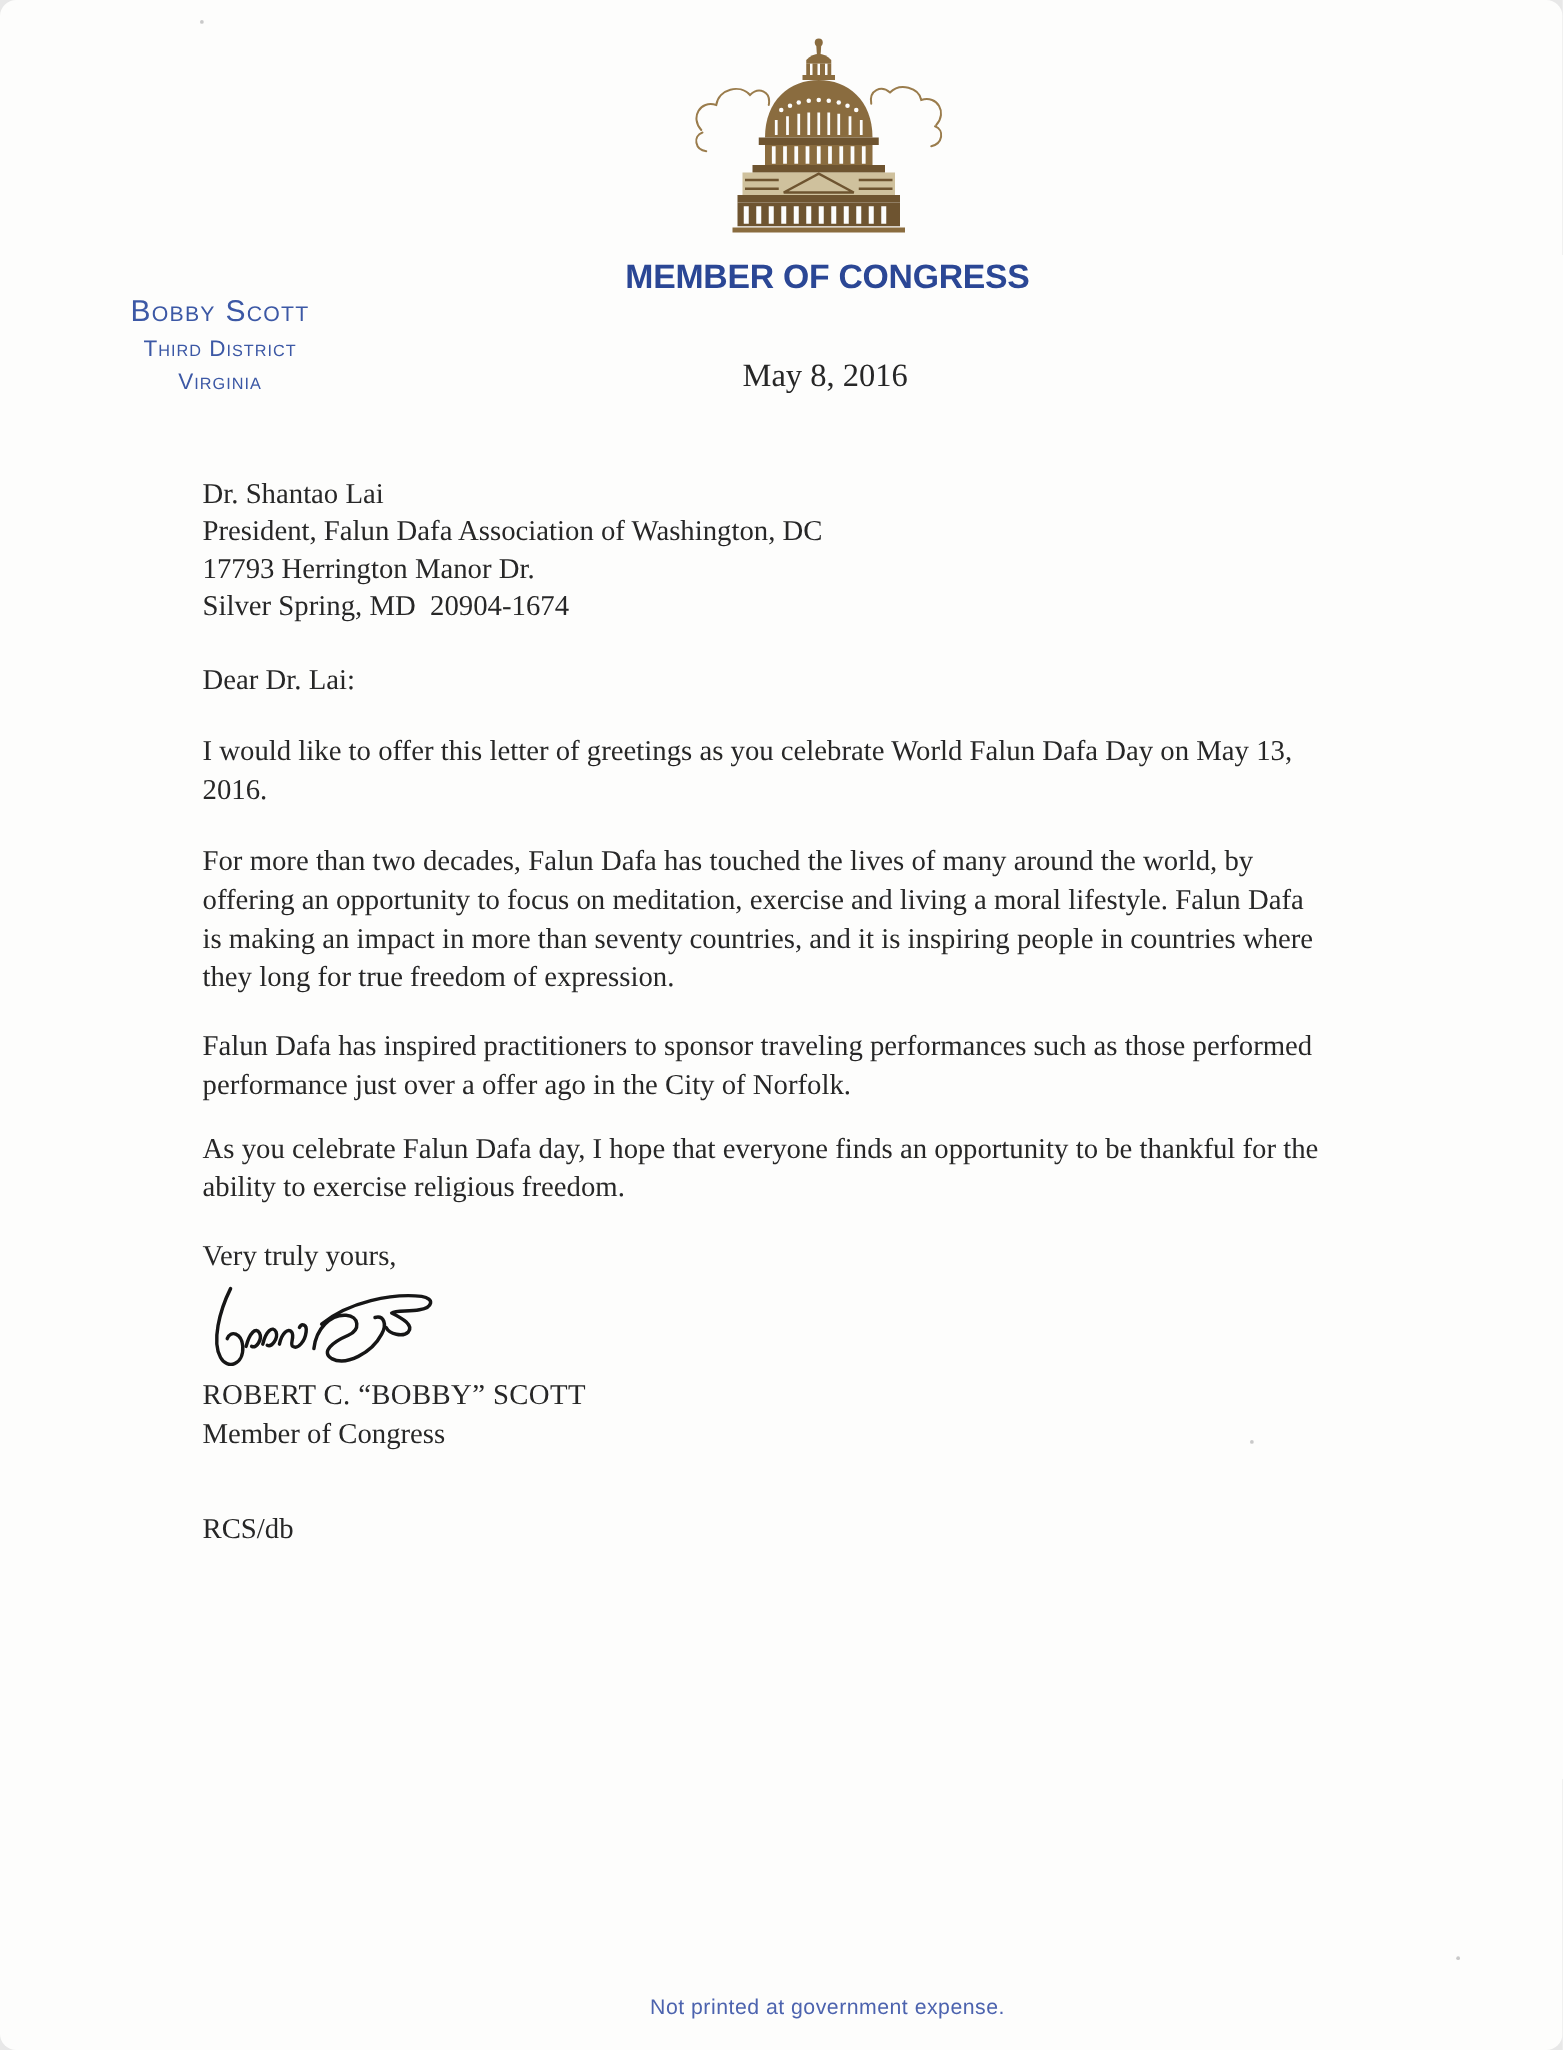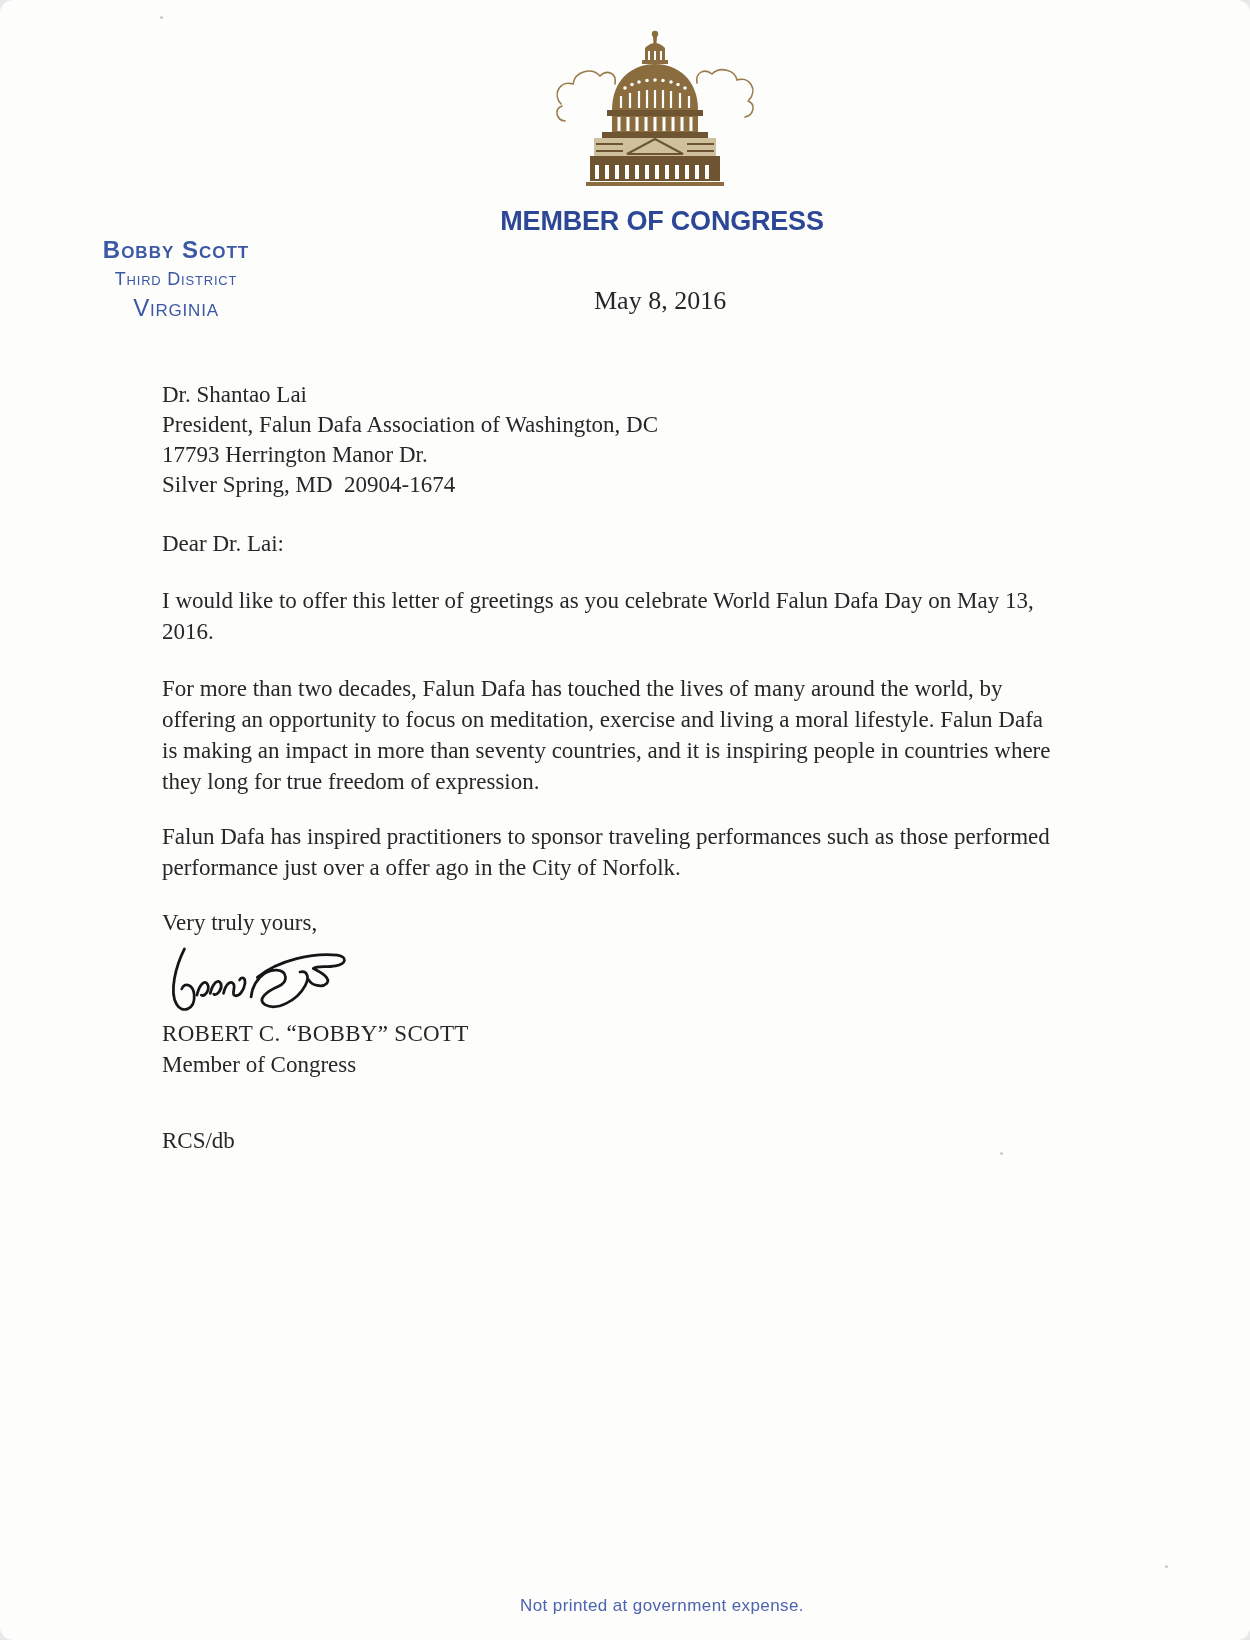--- a/index.html
+++ b/index.html
@@ -33,23 +33,23 @@
   }
   .letterhead-left{
     position:absolute;
     left:88px;top:238px;width:176px;
     text-align:center;
     font-family:"Liberation Sans", sans-serif;
     font-variant:small-caps;
     color:#3c58a5;
     line-height:1;
   }
-  .lh-name{font-size:24px;font-weight:700;letter-spacing:1px;margin-bottom:8px;}
+  .lh-name{font-size:24px;font-weight:400;letter-spacing:1px;margin-bottom:8px;}
   .lh-district{font-size:18px;font-weight:500;letter-spacing:0.8px;margin-bottom:8px;}
-  .lh-state{font-size:24px;font-weight:500;letter-spacing:0.8px;}
+  .lh-state{font-size:18px;font-weight:500;letter-spacing:0.8px;}
   .letter-date{
     position:absolute;
     left:594px;top:286px;
     font-size:26px;
   }
   
   .letter-body{
     position:absolute;
     left:162px;top:380px;width:945px;
     font-size:23px;
@@ -220,20 +220,24 @@
       <div class="line">offering an opportunity to focus on meditation, exercise and living a moral lifestyle. Falun Dafa</div>
       <div class="line">is making an impact in more than seventy countries, and it is inspiring people in countries where</div>
       <div class="line">they long for true freedom of expression.</div>
     </div>
 
     <div class="para-3">
       <div class="line">Falun Dafa has inspired practitioners to sponsor traveling performances such as those performed</div>
       <div class="line">performance just over a offer ago in the City of Norfolk.</div>
     </div>
 
+    <div class="para-4">
+      <div class="line">As you celebrate Falun Dafa day, I hope that everyone finds an opportunity to be thankful for the</div>
+      <div class="line">ability to exercise religious freedom.</div>
+    </div>
 
     <div class="closing">Very truly yours,</div>
 
     <div class="signature-wrap">
       <svg width="232" height="80" viewBox="0 0 232 90" xmlns="http://www.w3.org/2000/svg">
         <g fill="none" stroke="#161616" stroke-width="3.1" stroke-linecap="round" stroke-linejoin="round">
           <path d="M22 10 C12 30 5 58 13 72 C19 83 34 79 33 62 C32 50 22 47 19 55"></path>
           <path d="M36 62 C39 50 45 44 48 50 C51 56 45 64 41 62"></path>
           <path d="M51 60 C54 48 60 43 63 49 C65 55 59 63 55 61"></path>
           <path d="M66 60 C68 50 74 45 77 49 C80 53 75 60 78 62 C83 65 89 57 90 49 C91 42 86 41 84 45"></path>

